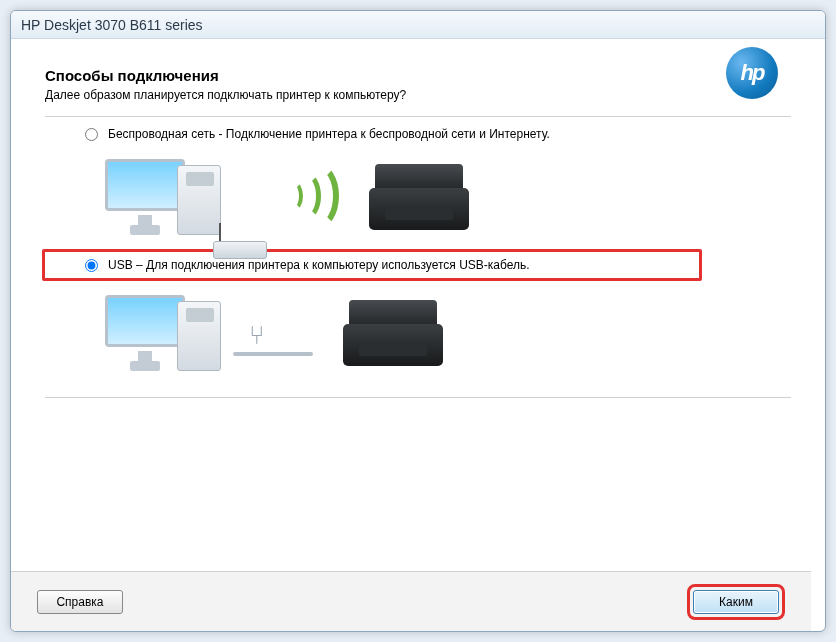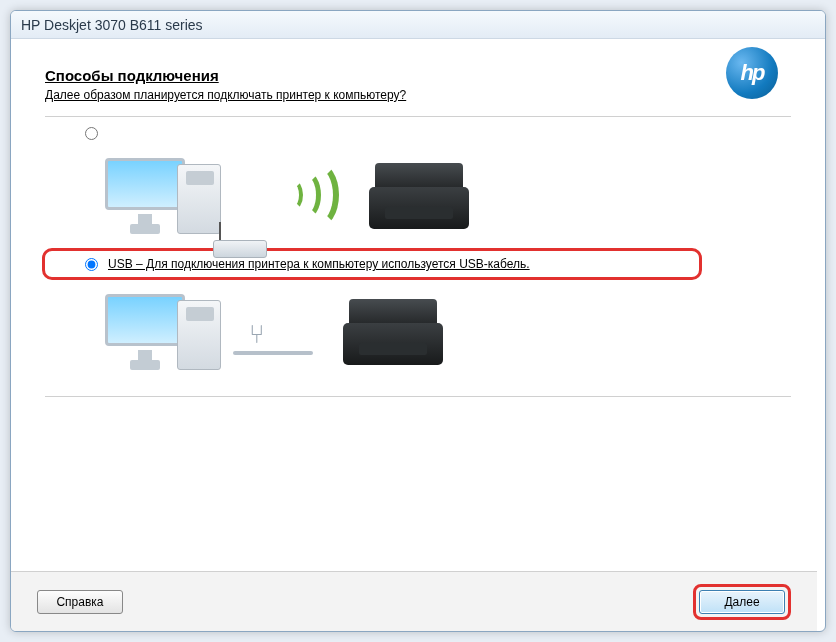--- a/index.html
+++ b/index.html
@@ -32,21 +32,20 @@
     align-items: center;
     padding: 0 10px;
     color: #2a3a4b;
     font-size: 14px;
   }
   .content {
     position: absolute;
     top: 28px; left: 0; right: 0; bottom: 60px;
     padding: 28px 34px 10px 34px;
     overflow: hidden;
-    text-decoration: underline;
   }
   .heading {
     font-size: 15px;
     font-weight: bold;
     color: #000;
     margin-bottom: 4px;
   }
   .subheading {
     font-size: 12px;
     color: #000;
@@ -63,21 +62,21 @@
     gap: 6px;
     padding: 4px 0 4px 40px;
     font-size: 12px;
     color: #000;
   }
   .option-row input[type=radio] {
     margin: 0 4px 0 0;
   }
   .option-row.selected {
     border: 3px solid #e2312f;
-    border-radius: 10px;
+    border-radius: 2px;
     padding: 6px 0 6px 40px;
     margin-left: -3px;
     margin-right: 10px;
     width: 660px;
   }
   .illustration {
     height: 104px;
     padding-left: 60px;
     display: flex;
     align-items: center;
@@ -173,21 +172,21 @@
     position: absolute; top: 32px; left: 0;
     width: 80px; height: 4px; background: #b6c0ca;
     border-radius: 2px;
   }
   .usb-cable .sym {
     position: absolute; top: 0px; left: 16px;
     font-size: 26px; color: #9aa6b2;
   }
   .footer {
     position: absolute;
-    left: 0; right: 8px; bottom: 0; height: 60px;
+    left: 0; right: 14px; bottom: 0; height: 60px;
     border-top: 1px solid #d0d0d0;
     background: #f3f3f3;
     display: flex;
     align-items: center;
     padding: 0 26px;
     justify-content: space-between;
   }
   button.win {
     min-width: 86px;
     height: 24px;
@@ -238,20 +237,21 @@
   </div>
 
   <div class="content">
     <div class="heading">Способы подключения</div>
     <div class="subheading">Далее образом планируется подключать принтер к компьютеру?</div>
 
     <div class="panel">
 
       <label class="option-row">
         <input type="radio" name="conn" style="">
+        <span>Беспроводная сеть - Подключение принтера к беспроводной сети и Интернету.</span>
       </label>
 
       <div class="illustration">
         <div style="display:flex;align-items:flex-end;">
           <div class="monitor">
             <div class="screen"></div>
               <div class="neck"></div>
               <div class="stand"></div>
           </div>
           <div class="pcbox"></div>
@@ -297,16 +297,16 @@
         </div>
       </div>
 
 
     </div>
   </div>
 
   <div class="footer">
     <button class="win">Справка</button>
     <span class="highlight-next">
-      <button class="win primary">Далее</button>
+      <button class="win primary">Каким</button>
     </span>
   </div>
 </div>
 
 </body></html>

